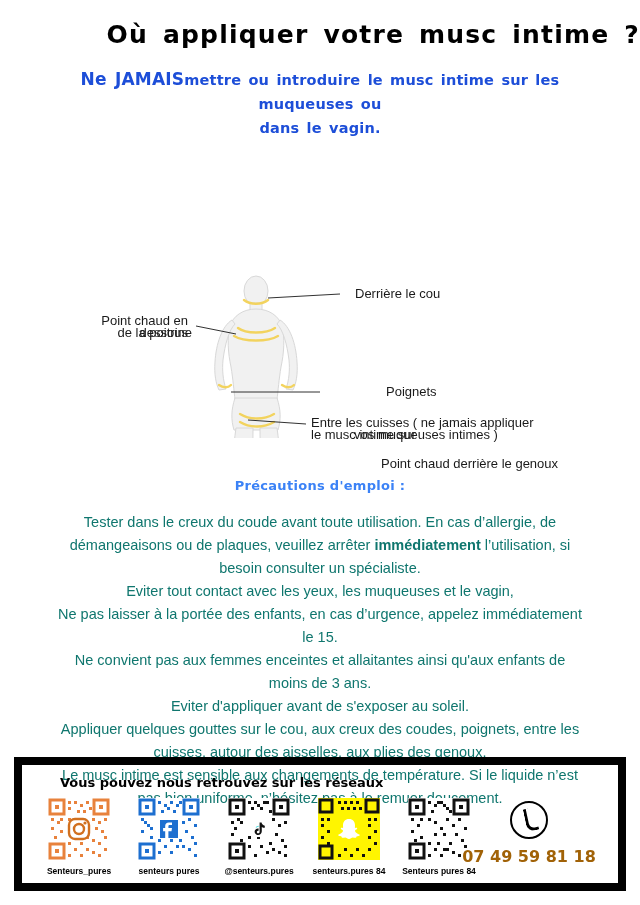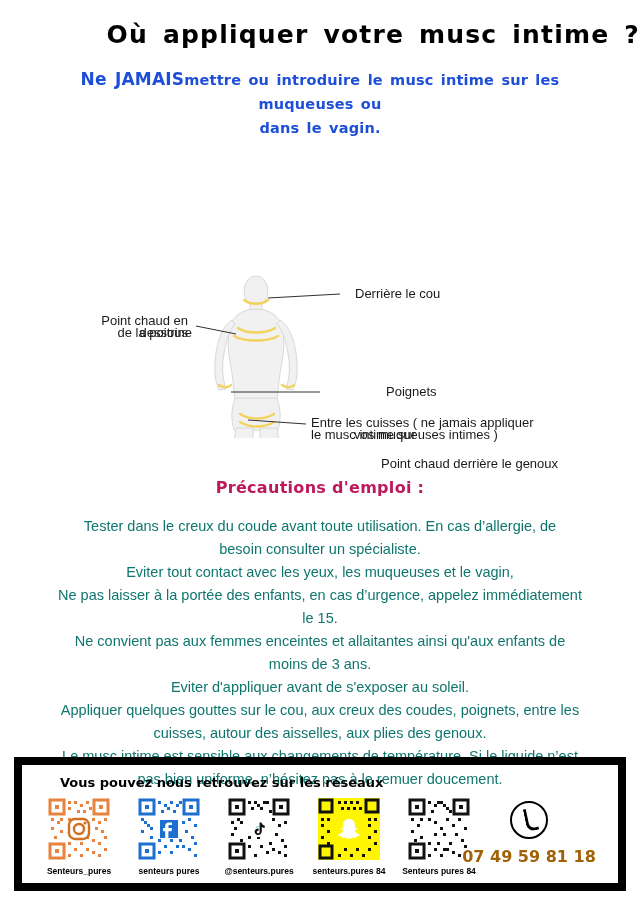--- a/index.html
+++ b/index.html
@@ -72,22 +72,22 @@
   }
   .dlabel.right { text-align: left; }
   .dlabel.center { text-align: center; }
   .dlabel.rightalign { text-align: right; }
 
   
   .precautions-title {
     text-align: center;
     font-family: "DejaVu Sans", sans-serif;
     font-weight: bold;
-    font-size: 16px;
-    color: #be185d;
+    font-size: 13px;
+    color: #3b82f6;
     margin-top: 40px;
     letter-spacing: 0.3px;
   }
   .precautions {
     width: 580px;
     margin: 18px auto 0 auto;
     text-align: center;
     font-size: 14.5px;
     line-height: 23px;
     color: #0f766e;
@@ -246,20 +246,23 @@
     <div class="dlabel right" style="left:386px; top:238px;">Poignets</div>
     <div class="dlabel right" style="left:311px; top:269px; width:230px;">Entre les cuisses ( ne jamais appliquer le musc intime sur</div>
     <div class="dlabel center" style="left:311px; top:281px; width:230px;">vos muqueuses intimes )</div>
     <div class="dlabel right" style="left:381px; top:310px;">Point chaud derrière le genoux</div>
   </div>
 
   <div class="precautions-title">Précautions d'emploi :</div>
   <div class="precautions">
     <p>
       <span>Tester dans le creux du coude avant toute utilisation. En cas d’allergie, de</span>
+    </p>
+    <p>
+      <span>démangeaisons ou de plaques, veuillez arrêter <b>immédiatement</b> l’utilisation, si</span>
     </p>
     <p>
       <span>besoin consulter un spécialiste.</span>
     </p>
     <p>
       <span>Eviter tout contact avec les yeux, les muqueuses et le vagin,</span>
     </p>
     <p>
       <span>Ne pas laisser à la portée des enfants, en cas d’urgence, appelez immédiatement</span>
     </p>

